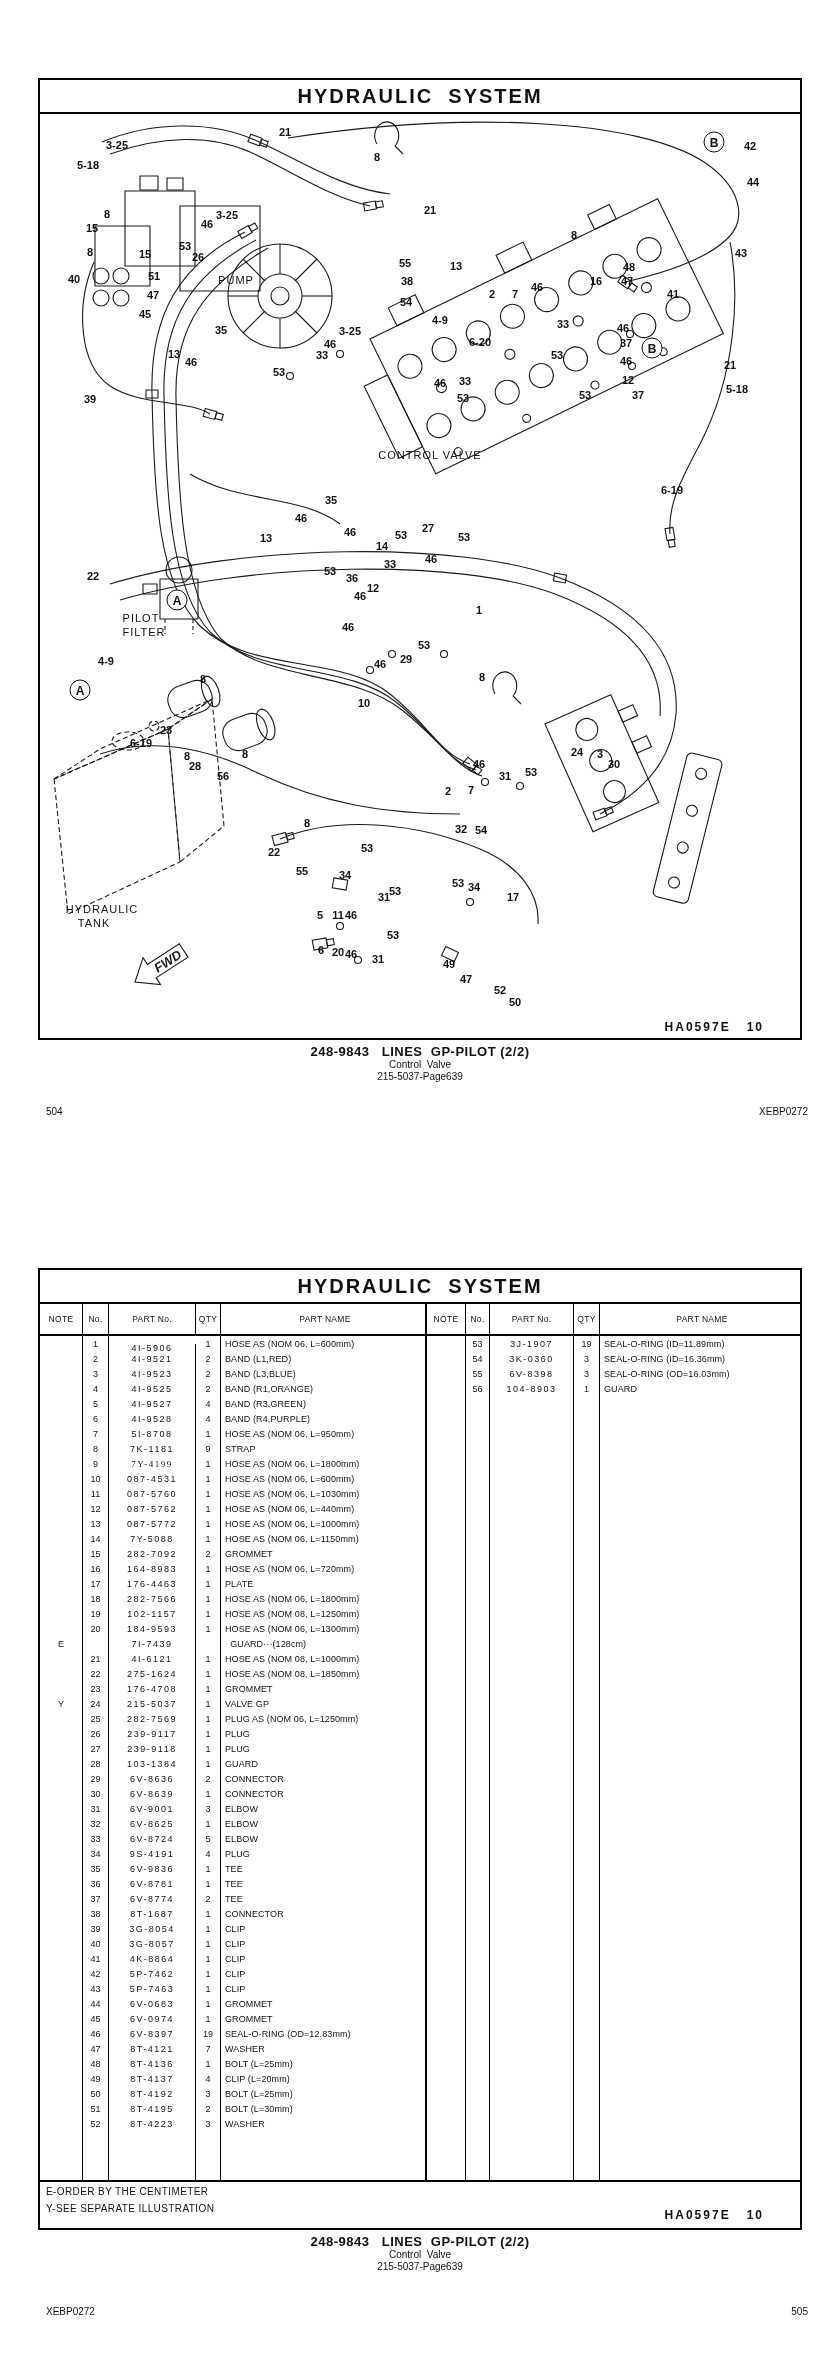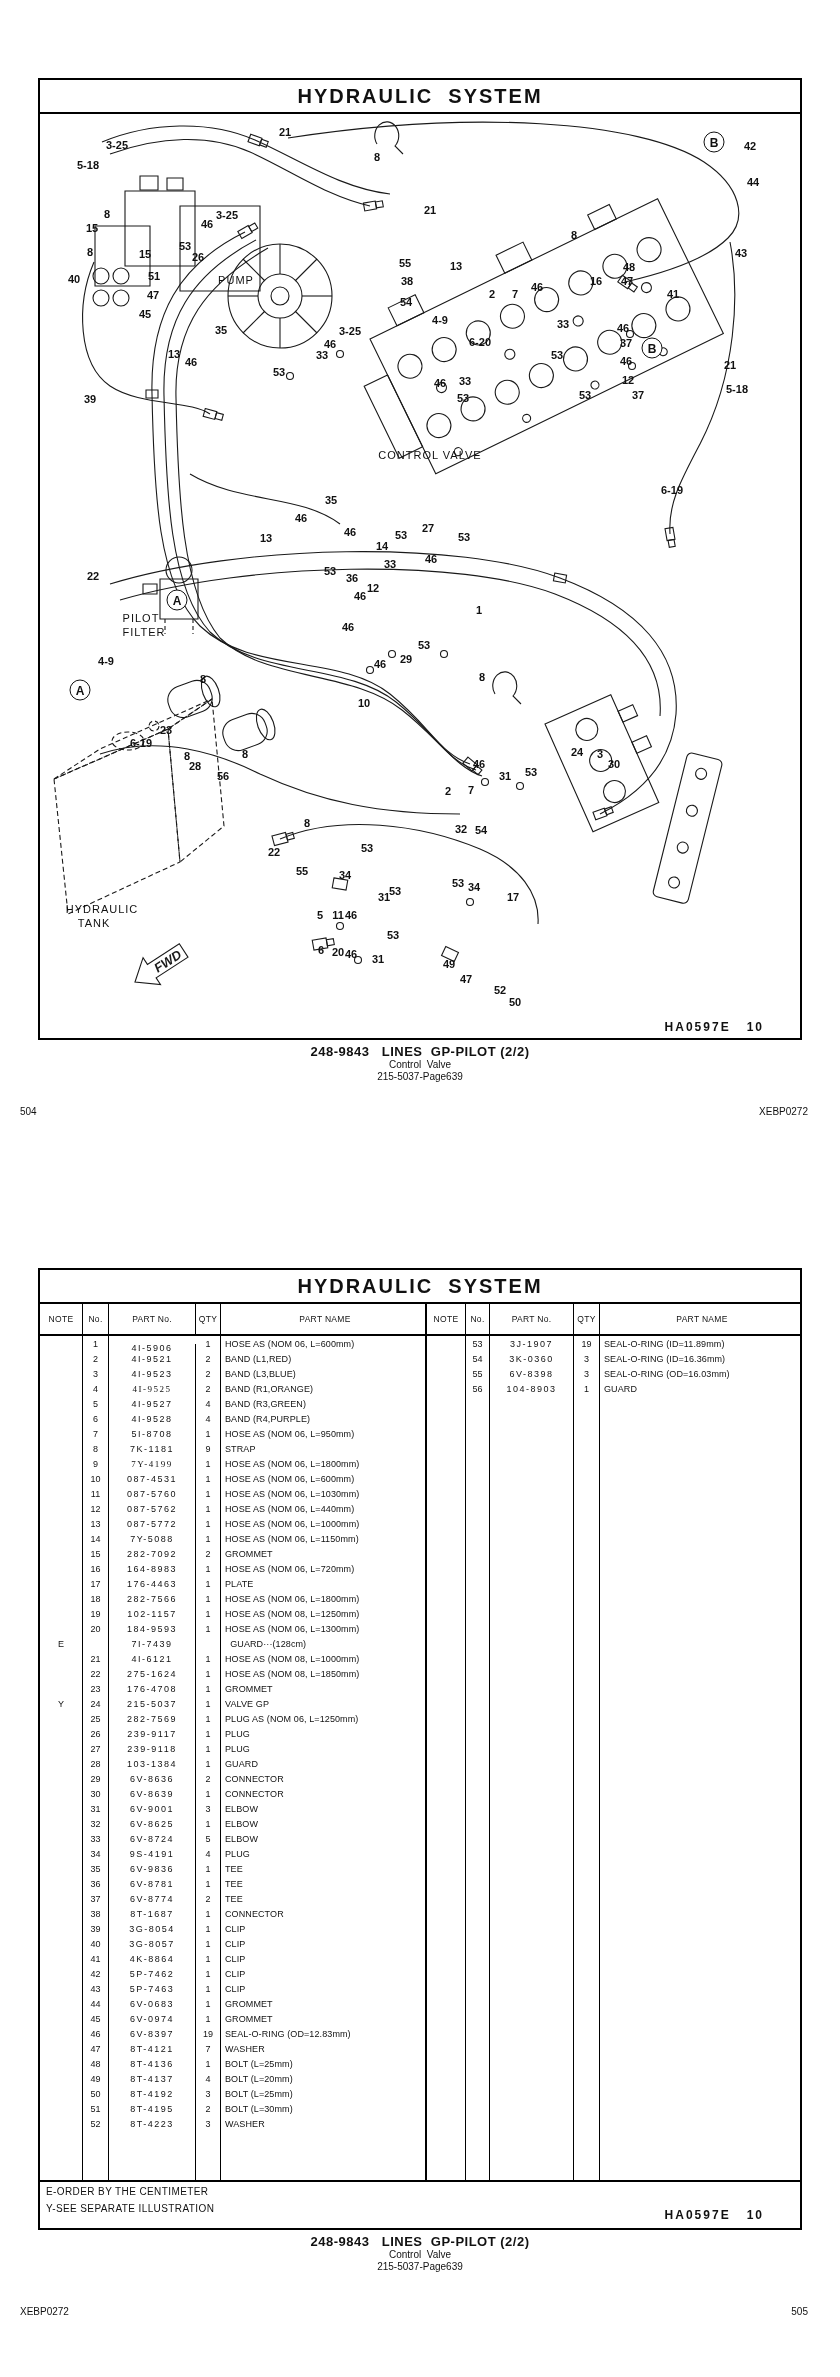--- a/index.html
+++ b/index.html
@@ -20,21 +20,21 @@
   .figcode{position:absolute;right:36px;bottom:6px;font-size:12px;font-weight:bold;letter-spacing:2px;white-space:pre;}
   svg text{font-family:"Liberation Sans",sans-serif;}
   
   .caption{position:absolute;left:0;width:840px;text-align:center;}
   #cap1{top:1044px;} #cap2{top:2234px;}
   .cap-l1{font-size:13px;font-weight:bold;letter-spacing:.5px;white-space:pre;}
   .cap-l2{font-size:10px;margin-top:0;white-space:pre;}
   .cap-l3{font-size:10px;margin-top:1px;}
   .folio{position:absolute;left:0;width:840px;font-size:10px;height:14px;}
   #folio1{top:1106px;} #folio2{top:2306px;}
-  .folio .l{position:absolute;left:20px;} .folio .r{position:absolute;right:32px;}
+  .folio .l{position:absolute;left:46px;} .folio .r{position:absolute;right:32px;}
   
   .tablearea{height:878px;border-bottom:2px solid #000;display:flex;flex:none;box-sizing:border-box;}
   .half{display:flex;flex-direction:column;box-sizing:border-box;height:100%;}
   .half-left{width:387px;border-right:2px solid #000;}
   .half-right{width:373px;}
   .tr{display:flex;flex:none;}
   .td{box-sizing:border-box;border-right:1px solid #000;display:flex;align-items:center;overflow:hidden;}
   .td:last-child{border-right:none;flex:1;}
   .hrow{height:30px;border-bottom:2px solid #000;}
   .hrow .td{justify-content:center;font-size:8.5px;letter-spacing:.3px;}
@@ -417,21 +417,21 @@
         <div class="tr drow">
           <div class="td c-note" style="width: 43px;"></div>
           <div class="td c-no" style="width: 26px;">3</div>
           <div class="td c-part" style="width: 87px;">4I-9523</div>
           <div class="td c-qty" style="width: 25px;">2</div>
           <div class="td c-name">BAND (L3,BLUE)</div>
         </div>
         <div class="tr drow">
           <div class="td c-note" style="width: 43px;"></div>
           <div class="td c-no" style="width: 26px;">4</div>
-          <div class="td c-part" style="width: 87px; font-family: Liberation Serif, serif;">4I-9525</div>
+          <div class="td c-part" style="width: 87px;">4I-9525</div>
           <div class="td c-qty" style="width: 25px;">2</div>
           <div class="td c-name">BAND (R1,ORANGE)</div>
         </div>
         <div class="tr drow">
           <div class="td c-note" style="width: 43px;"></div>
           <div class="td c-no" style="width: 26px;">5</div>
           <div class="td c-part" style="width: 87px;">4I-9527</div>
           <div class="td c-qty" style="width: 25px;">4</div>
           <div class="td c-name">BAND (R3,GREEN)</div>
         </div>
@@ -741,21 +741,21 @@
           <div class="td c-no" style="width: 26px;">48</div>
           <div class="td c-part" style="width: 87px;">8T-4136</div>
           <div class="td c-qty" style="width: 25px;">1</div>
           <div class="td c-name">BOLT (L=25mm)</div>
         </div>
         <div class="tr drow">
           <div class="td c-note" style="width: 43px;"></div>
           <div class="td c-no" style="width: 26px;">49</div>
           <div class="td c-part" style="width: 87px;">8T-4137</div>
           <div class="td c-qty" style="width: 25px;">4</div>
-          <div class="td c-name">BOLT (L=20mm)</div>
+          <div class="td c-name">CLIP (L=20mm)</div>
         </div>
         <div class="tr drow">
           <div class="td c-note" style="width: 43px;"></div>
           <div class="td c-no" style="width: 26px;">50</div>
           <div class="td c-part" style="width: 87px;">8T-4192</div>
           <div class="td c-qty" style="width: 25px;">3</div>
           <div class="td c-name">BOLT (L=25mm)</div>
         </div>
         <div class="tr drow">
           <div class="td c-note" style="width: 43px;"></div>

